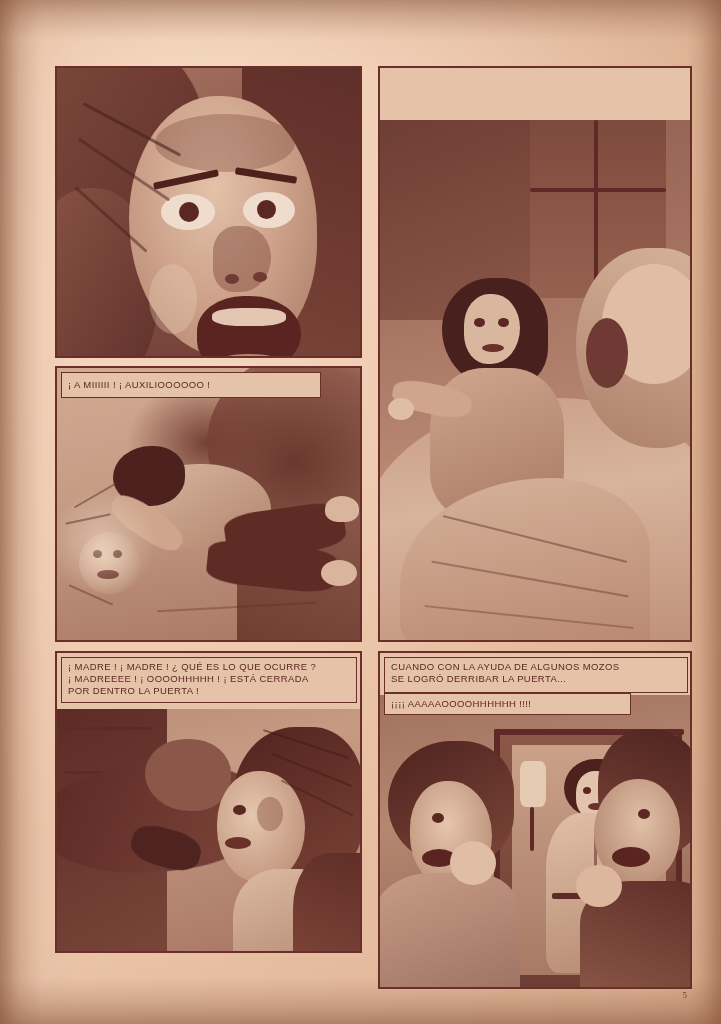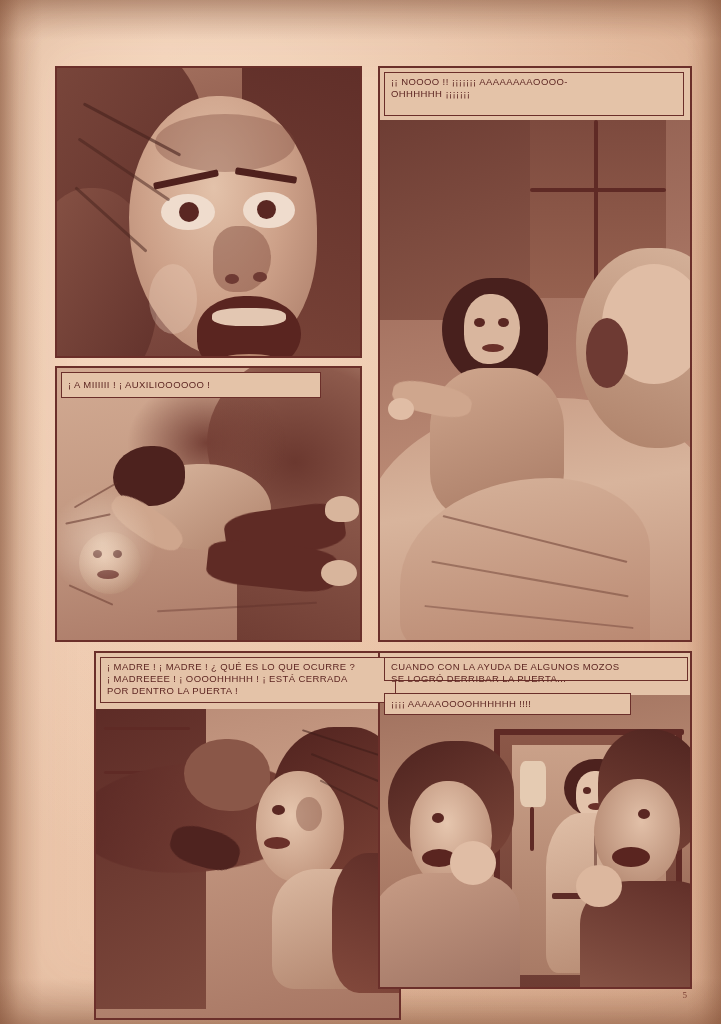--- a/index.html
+++ b/index.html
@@ -185,22 +185,20 @@
       <div class="blob" style="left:50px; top:300px; width:134px; height:150px; background:linear-gradient(160deg,#cfa68d,#a87a64); border-radius:40% 40% 30% 30%;"></div>
 
       <div class="blob" style="left:12px; top:316px; width:80px; height:30px; background:#cfa68d; border-radius:40%; transform:rotate(12deg);"></div>
       <div class="blob" style="left:8px; top:330px; width:26px; height:22px; background:#e0bda5; border-radius:50%;"></div>
 
       <div class="blob" style="left:20px; top:410px; width:250px; height:180px; background:linear-gradient(170deg,#d6b29a,#b8866f); border-radius:60% 40% 10% 20%;"></div>
       <div class="stroke" style="left:60px; top:470px; width:190px; height:2px; transform:rotate(14deg); background:rgba(90,44,36,0.45);"></div>
       <div class="stroke" style="left:50px; top:510px; width:200px; height:2px; transform:rotate(10deg); background:rgba(90,44,36,0.40);"></div>
       <div class="stroke" style="left:44px; top:548px; width:210px; height:2px; transform:rotate(6deg); background:rgba(90,44,36,0.35);"></div>
     </div>
-    <div class="caption" style="left:4px; top:4px; width:300px; height:44px;">¡¡ NOOOO !! ¡¡¡¡¡¡¡ AAAAAAAAOOOO-
-OHHHHHH ¡¡¡¡¡¡¡</div>
   </div>
 
   <div class="panel" style="left:55px; top:366px; width:307px; height:276px;">
     <div class="art" style="background:linear-gradient(170deg,#d2aa92 0%,#c49a83 45%,#a87664 100%);">
 
       <div class="blob" style="left:150px; top:-20px; width:220px; height:190px; background:radial-gradient(ellipse at 40% 60%, #6b382f 0%, #8d5a4c 60%, rgba(141,90,76,0) 100%); border-radius:50%;"></div>
       <div class="blob" style="left:70px; top:10px; width:160px; height:130px; background:radial-gradient(ellipse at 50% 50%, #754036 0%, rgba(117,64,54,0) 70%); border-radius:50%;"></div>
 
       <div class="blob" style="left:180px; top:150px; width:200px; height:160px; background:linear-gradient(200deg,#8d5a4c,#6b382f); border-radius:30% 0 0 0;"></div>
 
@@ -223,21 +221,21 @@
       <div class="blob" style="left:-10px; top:120px; width:110px; height:110px; background:radial-gradient(circle, rgba(245,225,205,0.55), rgba(245,225,205,0) 70%); border-radius:50%;"></div>
 
       <div class="stroke" style="left:14px; top:126px; width:50px; height:2px; transform:rotate(-30deg); background:rgba(90,44,36,0.5);"></div>
       <div class="stroke" style="left:8px; top:150px; width:46px; height:2px; transform:rotate(-12deg); background:rgba(90,44,36,0.5);"></div>
       <div class="stroke" style="left:10px; top:226px; width:48px; height:2px; transform:rotate(24deg); background:rgba(90,44,36,0.45);"></div>
       <div class="stroke" style="left:100px; top:238px; width:160px; height:2px; transform:rotate(-3deg); background:rgba(90,44,36,0.35);"></div>
     </div>
     <div class="caption" style="left:4px; top:4px; width:260px; height:26px; display:flex; align-items:center;">¡ A MIIIIII ! ¡ AUXILIOOOOOO !</div>
   </div>
 
-  <div class="panel" style="left:55px; top:651px; width:307px; height:369px;margin-left:39px;">
+  <div class="panel" style="left:55px; top:651px; width:307px; height:302px;">
     <div class="art" style="background:linear-gradient(165deg,#b2836f 0%,#c69a83 40%,#a67562 100%);">
 
       <div class="blob" style="left:-6px; top:-6px; width:320px; height:62px; border-radius:0; background:#e4c3a8;"></div>
 
       <div class="blob" style="left:-10px; top:56px; width:120px; height:300px; border-radius:0; background:linear-gradient(150deg,#5d2b26,#7e4a3d);"></div>
       <div class="stroke" style="left:8px; top:74px; width:86px; height:3px;"></div>
       <div class="stroke" style="left:8px; top:118px; width:86px; height:3px;"></div>
 
       <div class="blob" style="left:-20px; top:110px; width:230px; height:110px; background:linear-gradient(120deg,#5a2824,#7d463a); border-radius:45% 55% 40% 60%; transform:rotate(-8deg);"></div>
       <div class="blob" style="left:88px; top:86px; width:86px; height:72px; background:#8a5748; border-radius:50% 50% 45% 55%;"></div>
@@ -293,20 +291,20 @@
       <div class="blob" style="left:218px; top:76px; width:110px; height:128px; background:linear-gradient(200deg,#4e231f,#7c4639); border-radius:45% 55% 50% 50%;"></div>
       <div class="blob" style="left:214px; top:126px; width:86px; height:106px; background:radial-gradient(ellipse at 55% 40%, #e2c0a8, #ab7d66); border-radius:52% 48% 50% 50%;"></div>
       <div class="blob ink" style="left:258px; top:156px; width:12px; height:10px;"></div>
       <div class="blob" style="left:232px; top:194px; width:38px; height:20px; background:#5a2520; border-radius:50%;"></div>
       <div class="blob" style="left:200px; top:228px; width:136px; height:120px; background:linear-gradient(200deg,#5f2d27,#8a5748); border-radius:36% 30% 0 0;"></div>
       <div class="blob" style="left:196px; top:212px; width:46px; height:42px; background:#dcb79e; border-radius:50%;"></div>
 
       <div class="blob" style="left:140px; top:108px; width:26px; height:46px; background:#e5cbb2; border-radius:20%;"></div>
       <div class="stroke" style="left:150px; top:154px; width:4px; height:44px;"></div>
     </div>
-    <div class="caption" style="left:4px; top:4px; width:304px; height:24px;">CUANDO CON LA AYUDA DE ALGUNOS MOZOS
+    <div class="caption" style="left:4px; top:4px; width:304px; height:36px;">CUANDO CON LA AYUDA DE ALGUNOS MOZOS
 SE LOGRÓ DERRIBAR LA PUERTA...</div>
     <div class="caption" style="left:4px; top:40px; width:247px; height:22px; display:flex; align-items:center;">¡¡¡¡ AAAAAOOOOHHHHHH !!!!</div>
   </div>
 
   <div class="page-number">5</div>
 
 </div>
 
 </body></html>

